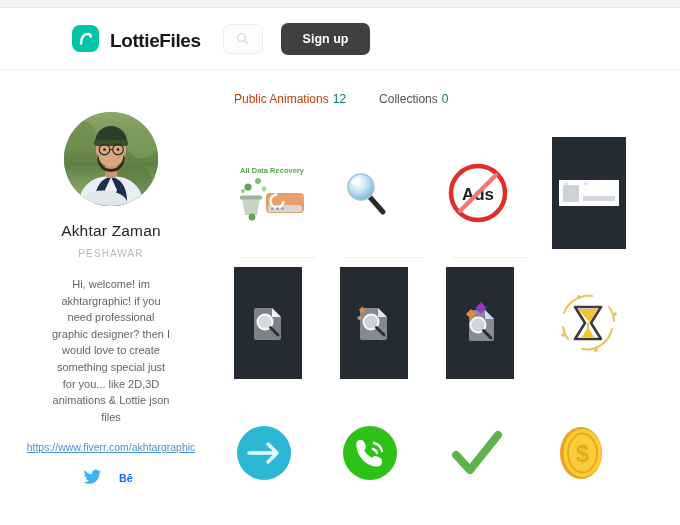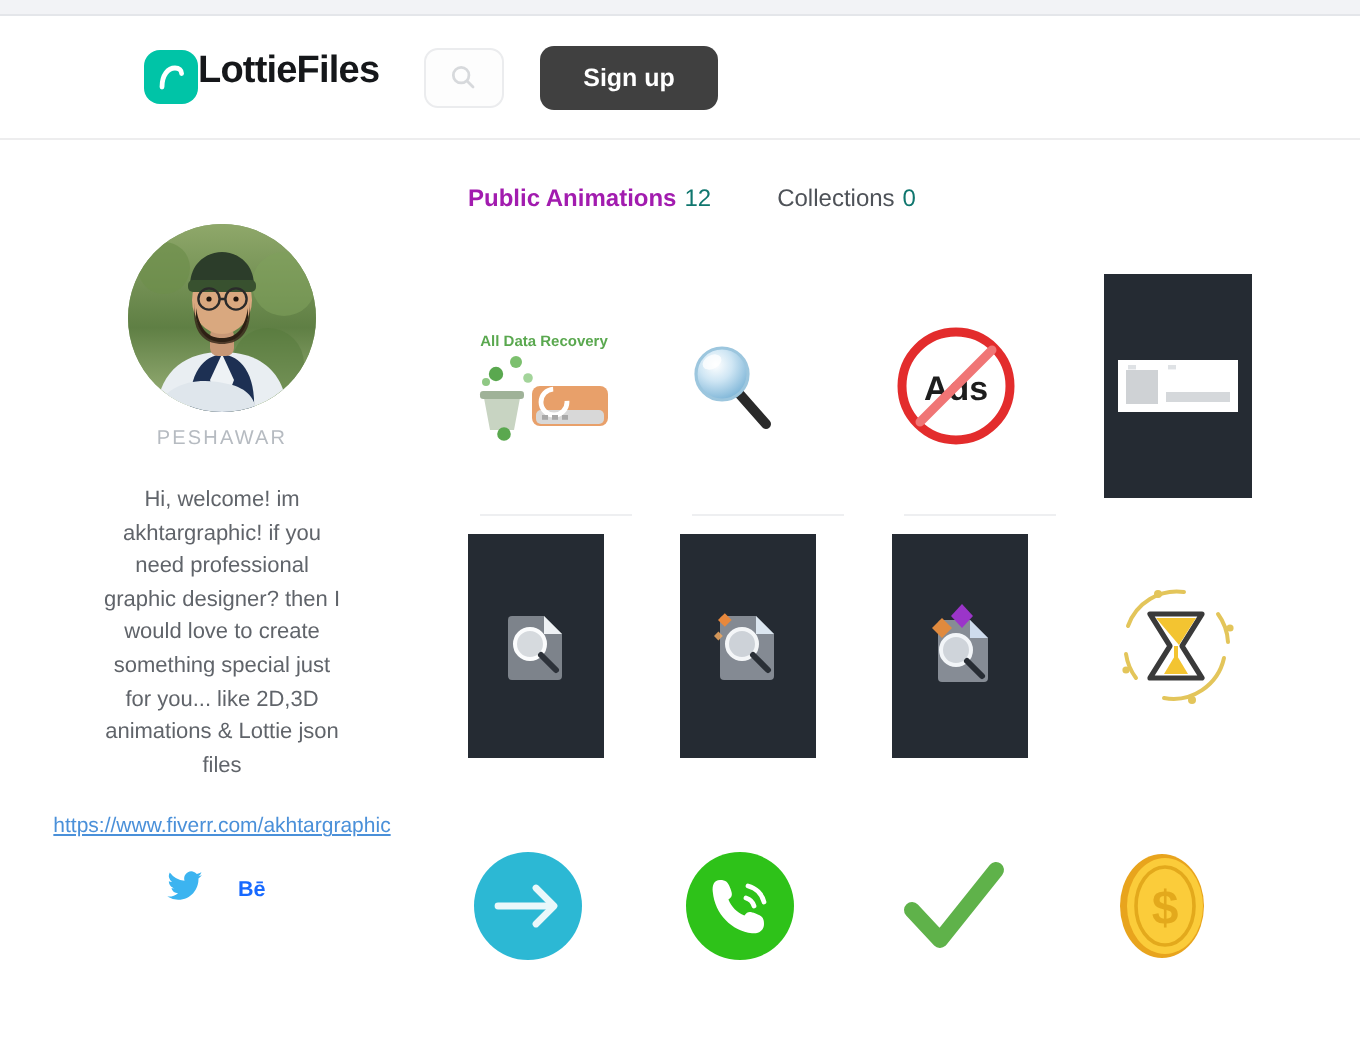--- a/index.html
+++ b/index.html
@@ -21,21 +21,21 @@
   
   .navbar {
     height: 62px;
     background: #ffffff;
     display: flex;
     align-items: center;
     padding: 0 26px 0 72px;
     border-bottom: 1px solid #ededee;
     position: relative;
   }
-  .brand { display: flex; align-items: flex-start; gap: 0; }
+  .brand { display: flex; align-items: flex-end; gap: 11px; }
   .brand-mark {
     width: 27px; height: 27px; border-radius: 8px;
     background: #00c4a7;
     display: flex; align-items: center; justify-content: center;
     position: relative;
   }
   .brand-mark svg { display: block; }
   .brand-name {
     font-size: 19px; font-weight: bold; color: #15171a;
     letter-spacing: -0.4px;
@@ -109,21 +109,21 @@
     word-break: break-all; text-align: center;
     padding: 0 6px;
   }
   .socials { margin-top: 16px; display: flex; gap: 17px; align-items: center; }
   .social-ico { cursor: pointer; display: flex; align-items: center; }
 
   
   .gallery { flex: 1; padding-right: 22px; }
   .tabs { display: flex; gap: 33px; padding-left: 12px; margin-top: 6px; }
   .tab { font-size: 12px; cursor: pointer; white-space: nowrap; }
-  .tab .tab-label { font-weight: bold; color: #a21caf; }
+  .tab .tab-label { font-weight: normal; color: #c2410c; }
   .tab .tab-count { color: #0f766e; margin-left: 4px; }
   .tab.inactive .tab-label { font-weight: normal; color: #4e5258; }
 
   .grid {
     margin-top: 22px;
     padding-left: 12px;
     display: grid;
     grid-template-columns: repeat(4, 1fr);
     column-gap: 0px;
     row-gap: 0px;
@@ -214,20 +214,21 @@
           <circle cx="54" cy="37.5" r="5.3" fill="none" stroke="#2a2a2a" stroke-width="1.2"></circle>
           <line x1="45.8" y1="37.5" x2="48.7" y2="37.5" stroke="#2a2a2a" stroke-width="1.2"></line>
 
           <circle cx="40.5" cy="37.5" r="1.3" fill="#20150d"></circle>
           <circle cx="54" cy="37.5" r="1.3" fill="#20150d"></circle>
 
           <path d="M14 94 C18 80, 34 76, 50 80 C60 82, 64 88, 64 94 Z" fill="#dfe6ec"></path>
         </svg>
       </div>
 
+      <div class="profile-name">Akhtar Zaman</div>
       <div class="profile-location">PESHAWAR</div>
       <div class="profile-bio">Hi, welcome! im akhtargraphic! if you need professional graphic designer? then I would love to create something special just for you... like 2D,3D animations &amp; Lottie json files</div>
 
       <div class="profile-link">https://www.fiverr.com/akhtargraphic</div>
 
       <div class="socials">
         <span class="social-ico">
           <svg width="19" height="17" viewBox="0 0 24 20">
             <path d="M23 2.4c-.8.4-1.7.6-2.6.8a4.6 4.6 0 0 0 2-2.5c-.9.5-1.9.9-2.9 1.1A4.5 4.5 0 0 0 11.7 6 12.8 12.8 0 0 1 2.4.8a4.5 4.5 0 0 0 1.4 6c-.7 0-1.4-.2-2-.5 0 2.2 1.5 4 3.6 4.4-.6.2-1.3.2-2 .1a4.5 4.5 0 0 0 4.2 3.1A9 9 0 0 1 .8 16a12.7 12.7 0 0 0 6.9 2c8.3 0 12.8-6.9 12.8-12.8v-.6c.9-.6 1.7-1.4 2.3-2.2z" fill="#3cb4f0"></path>
           </svg>

